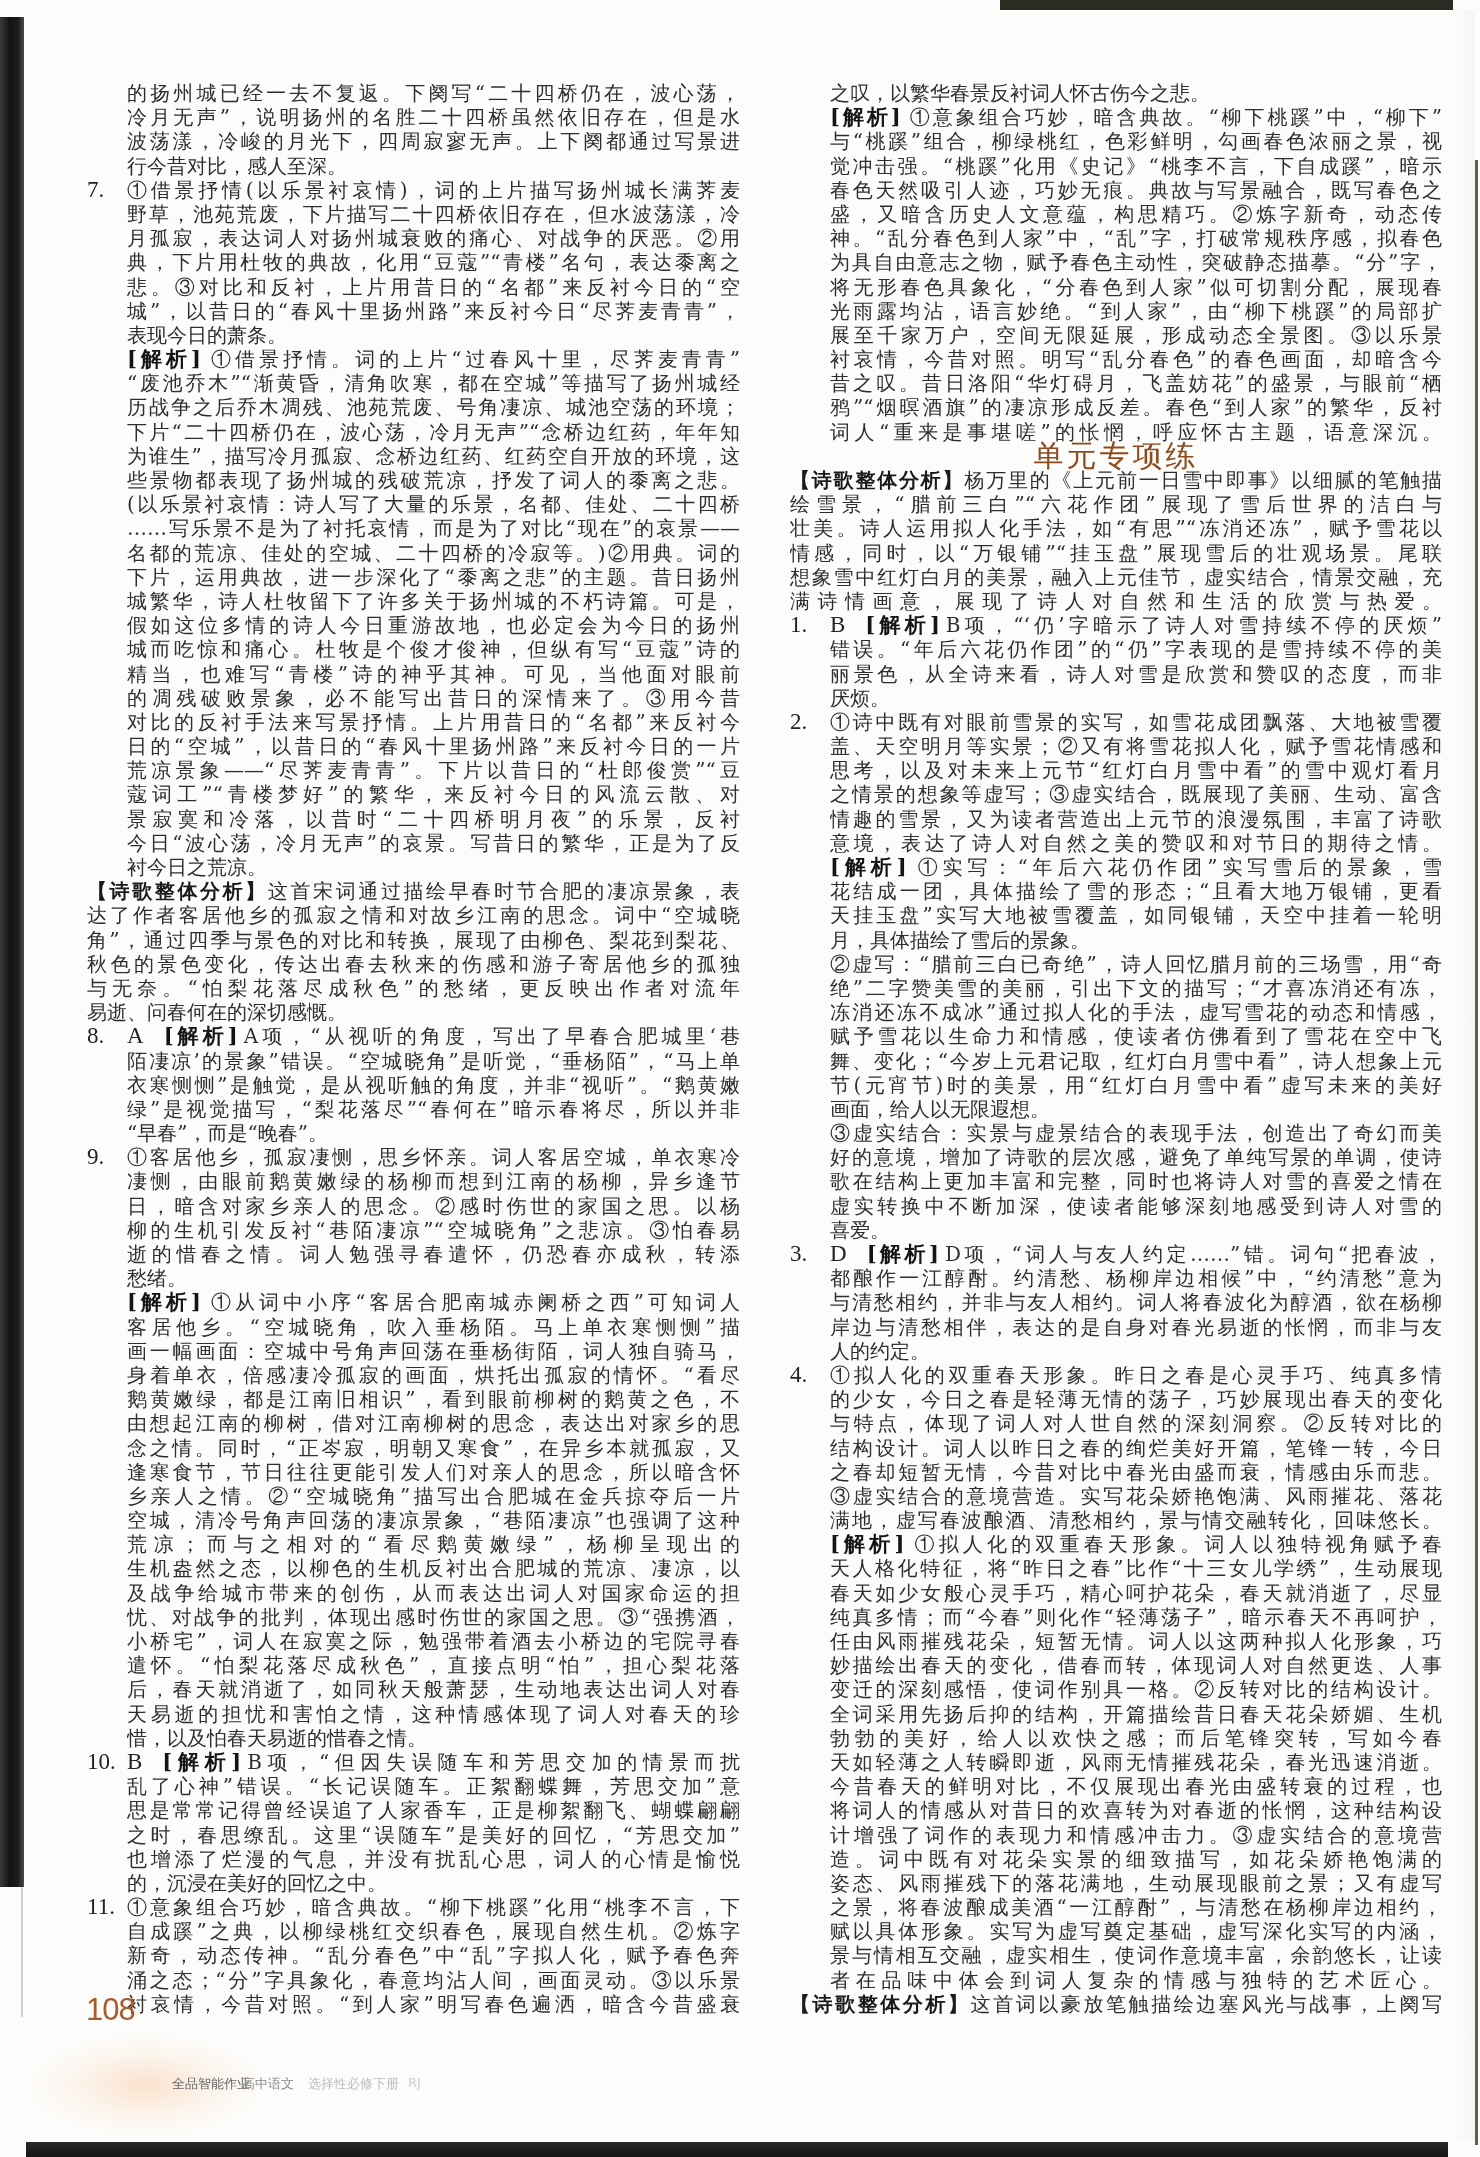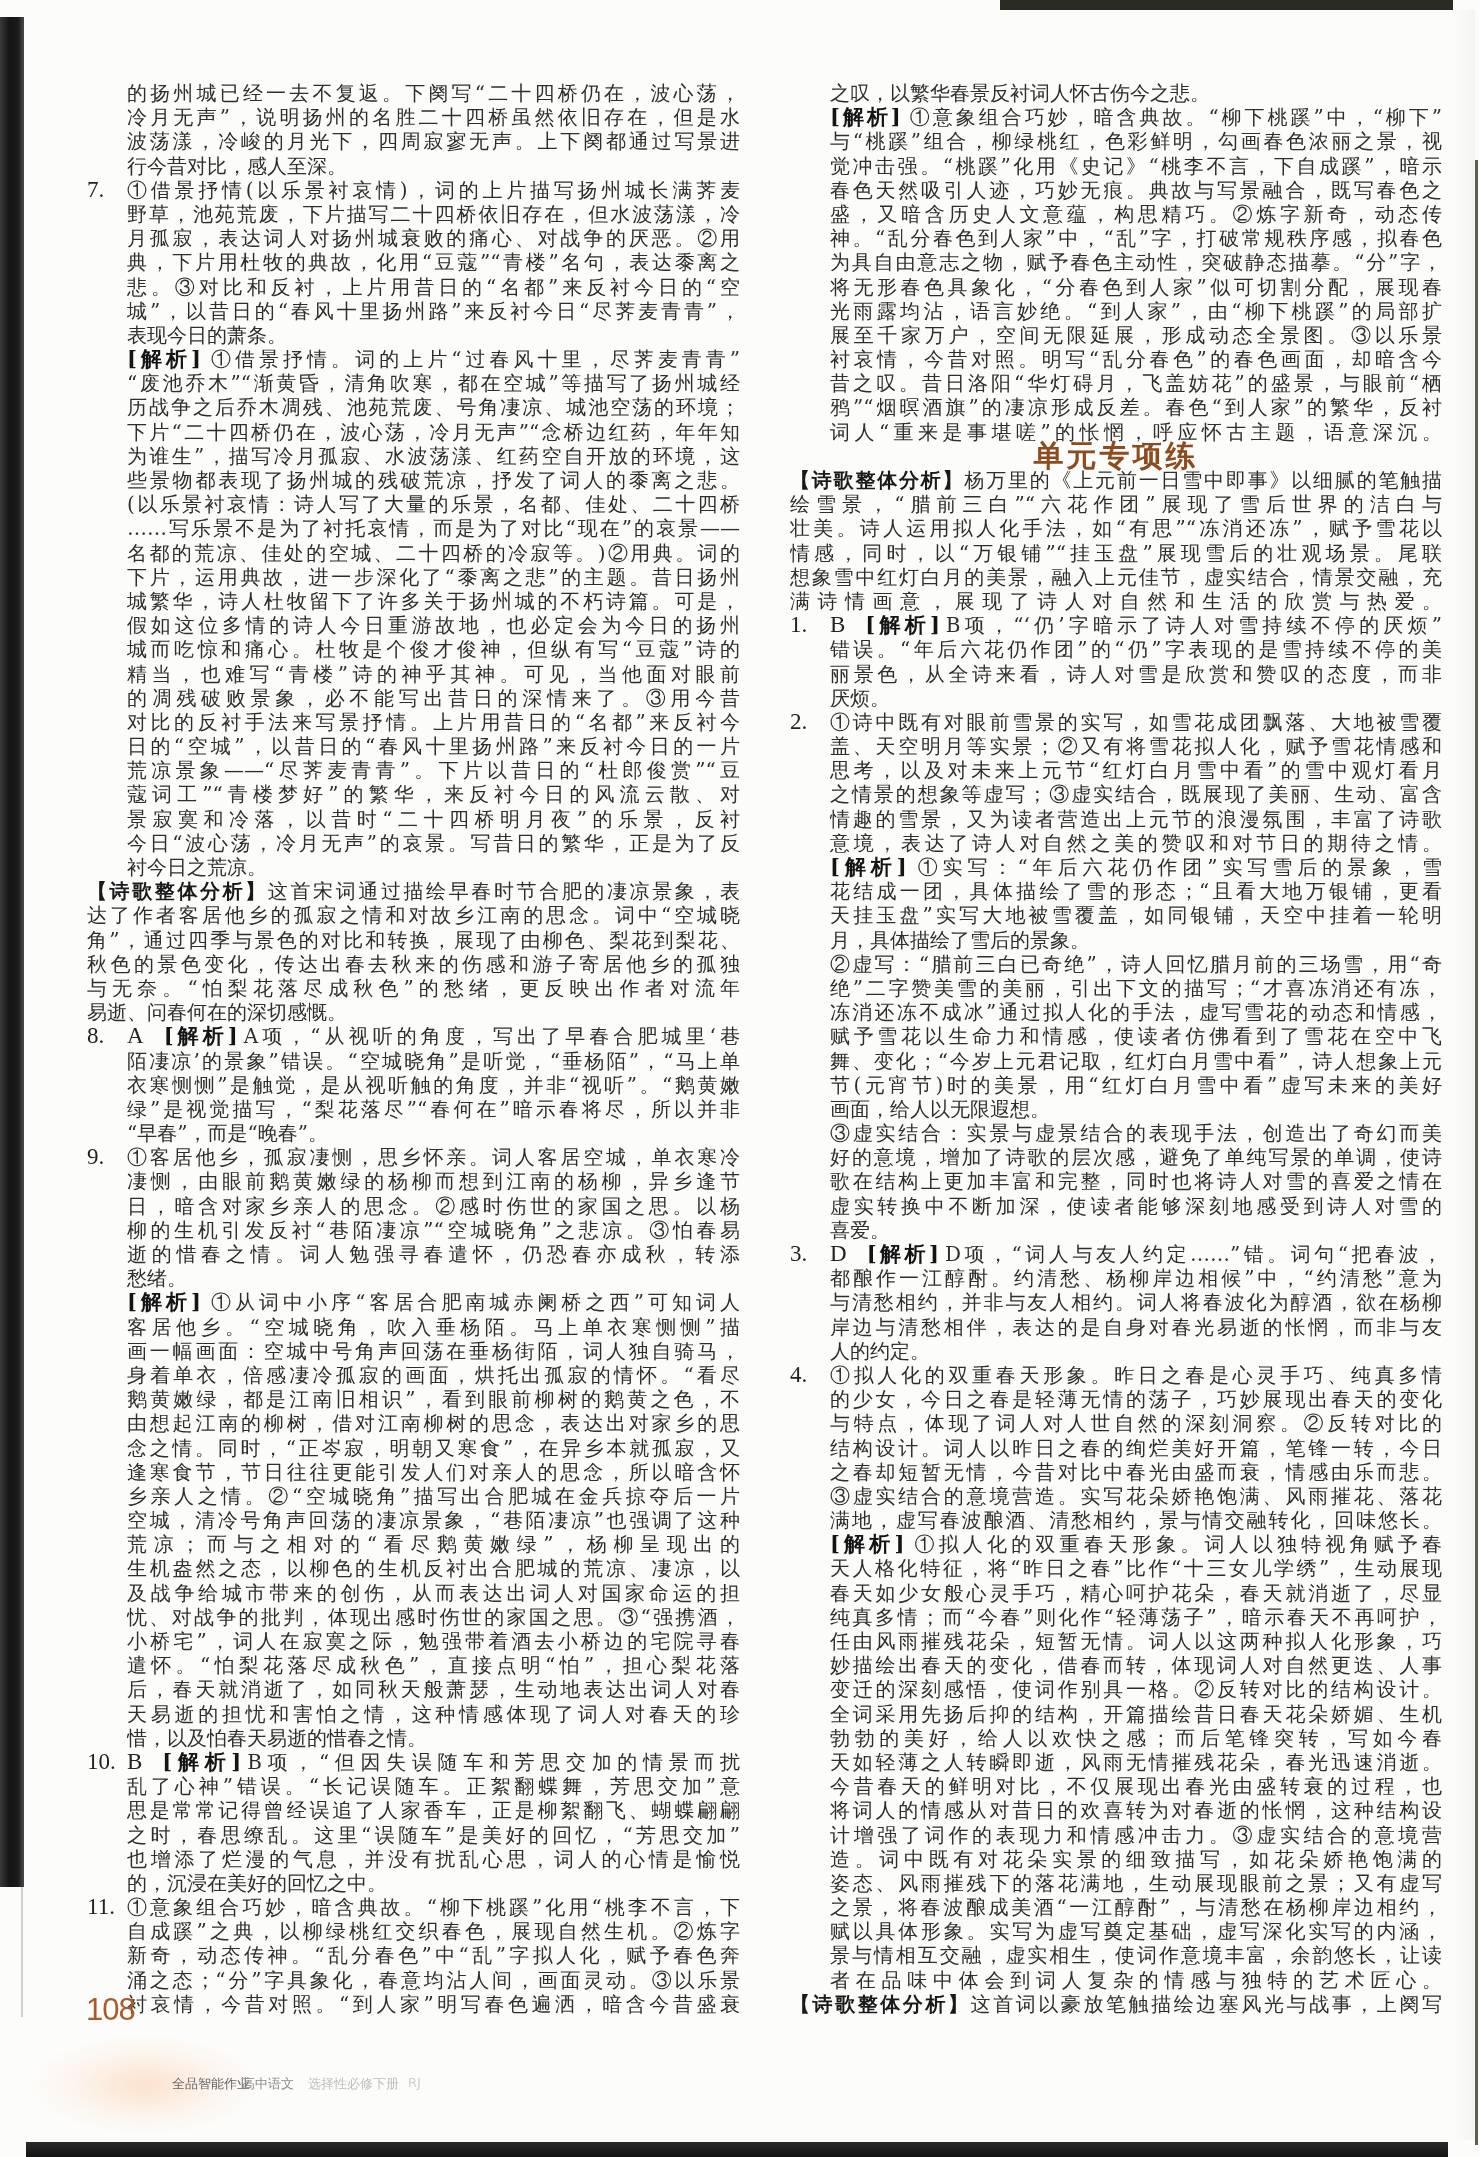--- a/index.html
+++ b/index.html
@@ -42,21 +42,21 @@
     text-align:justify; text-align-last:justify;
     overflow:hidden; word-break:break-all;
   }
   .line.last { text-align-last:left; }
   .seg-answer { font-family:"Liberation Serif", serif; font-size:23px; color:#222; margin-right:20px; }
   .seg-tag { font-weight:bold; color:#141414; font-size:21px; margin-right:6px; }
   .seg-label { font-weight:bold; color:#1a1a1a; }
 
   .section-heading {
     height:24.2px; line-height:24.2px;
-    text-align:center; font-size:30px; font-weight:bold;
+    text-align:center; font-size:30px; font-weight:normal;
     color:#8e4b1f; letter-spacing:3px;
     font-family:"DejaVu Sans", sans-serif;
   }
 
   
   .footer-glow { position:absolute; left:30px; top:2035px; width:230px; height:100px;
     background:radial-gradient(ellipse at center, rgba(250,212,182,0.65) 0%, rgba(252,232,216,0.35) 45%, rgba(255,255,255,0) 72%); }
   .page-number { position:absolute; left:86px; top:1992px;
     font-family:"Liberation Sans", sans-serif; font-size:31px; color:#a85c2e; letter-spacing:-1px; }
   .footer-text { position:absolute; top:2075px; font-size:13px; font-family:"DejaVu Sans", sans-serif; }
@@ -92,21 +92,21 @@
           <div class="line">野草，池苑荒废，下片描写二十四桥依旧存在，但水波荡漾，冷</div>
           <div class="line">月孤寂，表达词人对扬州城衰败的痛心、对战争的厌恶。②用</div>
           <div class="line">典，下片用杜牧的典故，化用“豆蔻”“青楼”名句，表达黍离之</div>
           <div class="line">悲。③对比和反衬，上片用昔日的“名都”来反衬今日的“空</div>
           <div class="line">城”，以昔日的“春风十里扬州路”来反衬今日“尽荠麦青青”，</div>
           <div class="line last">表现今日的萧条。</div>
           <div class="line"><span class="seg-tag">[解析]</span><span class="seg-text">①借景抒情。词的上片“过春风十里，尽荠麦青青”</span></div>
           <div class="line">“废池乔木”“渐黄昏，清角吹寒，都在空城”等描写了扬州城经</div>
           <div class="line">历战争之后乔木凋残、池苑荒废、号角凄凉、城池空荡的环境；</div>
           <div class="line">下片“二十四桥仍在，波心荡，冷月无声”“念桥边红药，年年知</div>
-          <div class="line">为谁生”，描写冷月孤寂、水波荡漾、红药空自开放的环境，这</div>
+          <div class="line">为谁生”，描写冷月孤寂、念桥边红药、红药空自开放的环境，这</div>
           <div class="line">些景物都表现了扬州城的残破荒凉，抒发了词人的黍离之悲。</div>
           <div class="line">(以乐景衬哀情：诗人写了大量的乐景，名都、佳处、二十四桥</div>
           <div class="line">……写乐景不是为了衬托哀情，而是为了对比“现在”的哀景——</div>
           <div class="line">名都的荒凉、佳处的空城、二十四桥的冷寂等。)②用典。词的</div>
           <div class="line">下片，运用典故，进一步深化了“黍离之悲”的主题。昔日扬州</div>
           <div class="line">城繁华，诗人杜牧留下了许多关于扬州城的不朽诗篇。可是，</div>
           <div class="line">假如这位多情的诗人今日重游故地，也必定会为今日的扬州</div>
           <div class="line">城而吃惊和痛心。杜牧是个俊才俊神，但纵有写“豆蔻”诗的</div>
           <div class="line">精当，也难写“青楼”诗的神乎其神。可见，当他面对眼前</div>
           <div class="line">的凋残破败景象，必不能写出昔日的深情来了。③用今昔</div>

